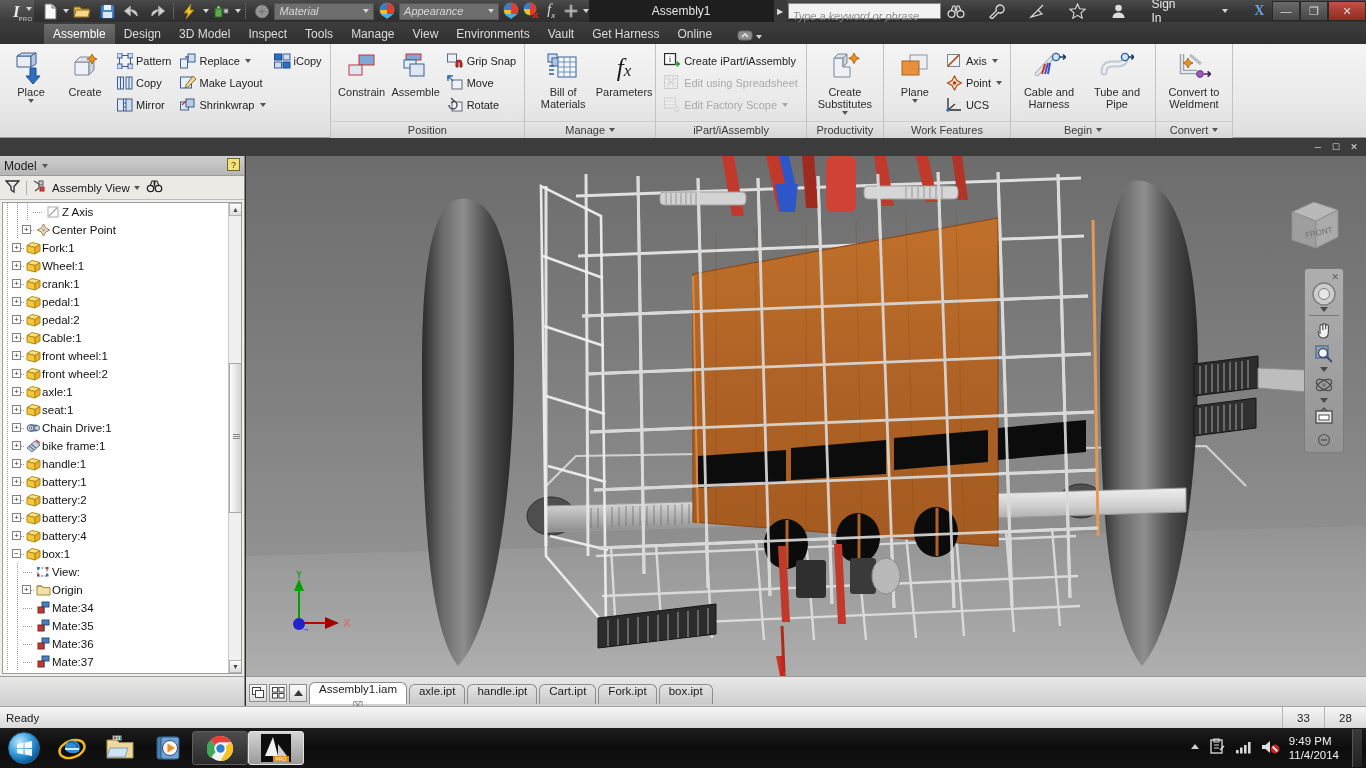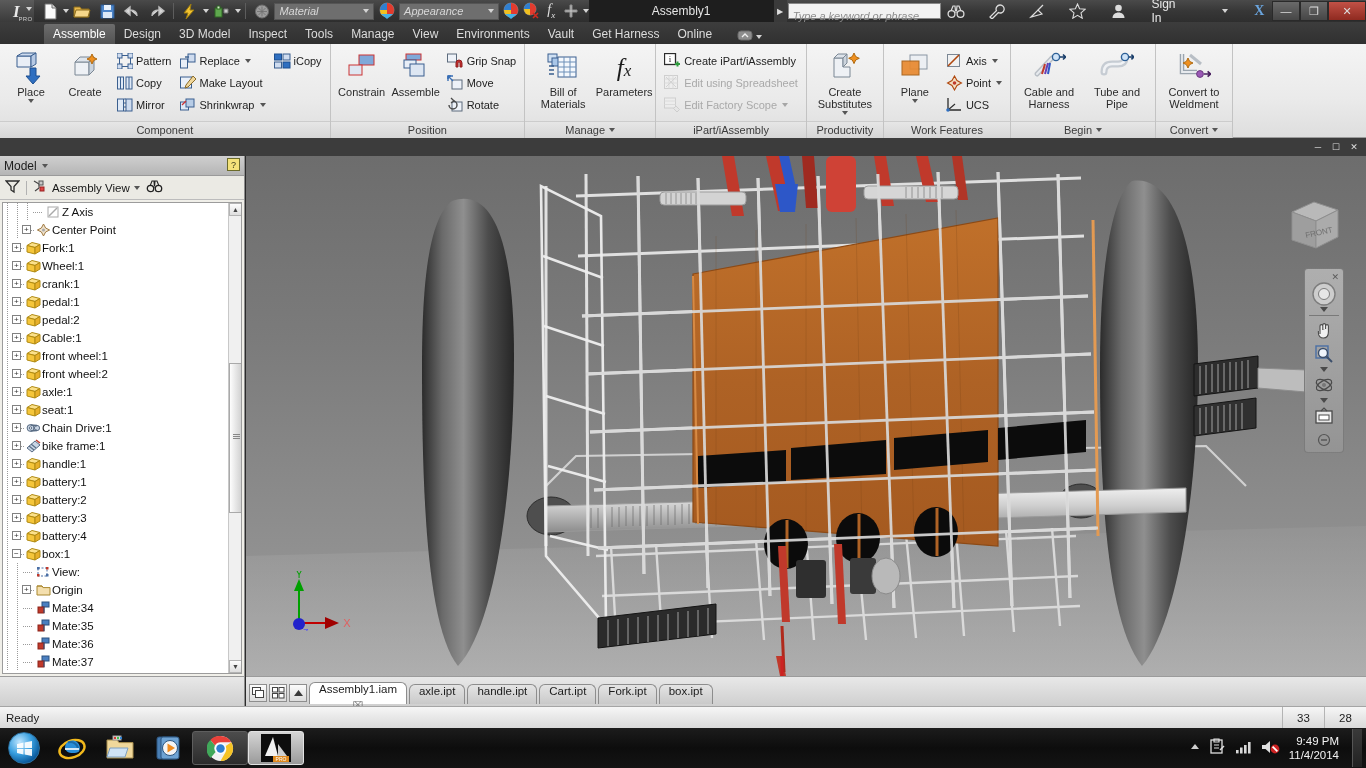--- a/index.html
+++ b/index.html
@@ -154,21 +154,21 @@
   .orb { width:32px;height:32px;border-radius:50%;
      background:radial-gradient(circle at 35% 30%, #bfe6ff 0%, #3aa0e0 42%, #0a5a9c 75%, #063a68 100%);
      border:1px solid #2b6f9e; display:flex;align-items:center;justify-content:center;}
   .tb-item { width:48px;height:38px;display:flex;align-items:center;justify-content:center;
      cursor:pointer;}
   .tb-item.run { background:linear-gradient(180deg,#4c4c4c,#2b2b2b); border:1px solid #5e5e5e;
      border-radius:3px; height:34px; width:56px;}
   .tb-item.run.active { background:linear-gradient(180deg,#d5d5d5,#9a9a9a); border:1px solid #e3e3e3;}
   .tray { position:absolute; right:0; top:0; height:40px; display:flex; align-items:center;
      gap:9px; padding-right:4px; }
-  .tray-clock { color:#f2f2f2; font-size:11.5px; text-align:right; line-height:14px; }
+  .tray-clock { color:#f2f2f2; font-size:11.5px; text-align:left; line-height:14px; }
   .showdesk { width:10px; height:38px; background:linear-gradient(180deg,#3a3a3a,#222);
      border-left:1px solid #555; margin-left:4px;}
 
   
   .viewcube { position:absolute; right:20px; top:40px; width:62px; height:60px; }
   .navbar { position:absolute; right:22px; top:112px; width:40px; height:185px;
      background:linear-gradient(180deg,rgba(185,185,185,.85),rgba(150,150,150,.85));
      border:1px solid rgba(120,120,120,.9); border-radius:4px;
      display:flex; flex-direction:column; align-items:center; padding-top:3px; }
   .nv-x { font-size:9px; color:#5a5a5a; align-self:flex-end; margin-right:4px; cursor:pointer;}
@@ -469,23 +469,20 @@
               <svg width="17" height="16" viewBox="0 0 17 16">
                 <rect x="0.5" y="1" width="7" height="6" fill="#2f6fc0" stroke="#1d4f90"></rect>
                 <rect x="9" y="1" width="7" height="6" fill="#cfdcef" stroke="#3a5f8f"></rect>
                 <rect x="0.5" y="9" width="7" height="6" fill="#cfdcef" stroke="#3a5f8f"></rect>
                 <rect x="9" y="9" width="7" height="6" fill="#2f6fc0" stroke="#1d4f90"></rect>
               </svg>
             </span>
             <span>iCopy</span>
           </div>
         </div>
-      </div>
-      <div class="panel-label">
-        <span>Component</span>
       </div>
     </div>
     <div class="panel">
       <div class="panel-body">
         <div class="big-btn">
           <div class="bi">
             <svg width="34" height="32" viewBox="0 0 34 32">
               <rect x="14" y="3" width="15" height="10" fill="#7fa8d9" stroke="#c33"></rect>
               <rect x="4" y="13" width="13" height="10" fill="#dfe7f2" stroke="#c33"></rect>
             </svg>

